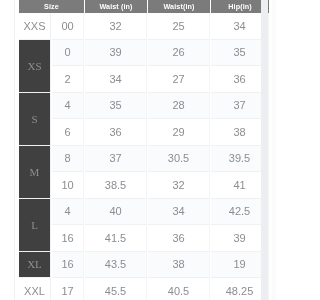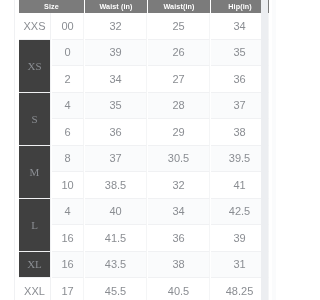--- a/index.html
+++ b/index.html
@@ -198,21 +198,21 @@
             <td class="col-num">16</td>
             <td class="col-bust">41.5</td>
             <td class="col-waist">36</td>
             <td class="col-hip">39</td>
           </tr>
           <tr class="alt">
             <td class="col-size size-cell group-cell" rowspan="1">XL</td>
             <td class="col-num">16</td>
             <td class="col-bust">43.5</td>
             <td class="col-waist">38</td>
-            <td class="col-hip">31</td>
+            <td class="col-hip">19</td>
           </tr>
           <tr>
             <td class="col-size size-cell group-cell" rowspan="1">XXL</td>
             <td class="col-num">17</td>
             <td class="col-bust">45.5</td>
             <td class="col-waist">40.5</td>
             <td class="col-hip">48.25</td>
           </tr>
         </tbody>
     </table>

